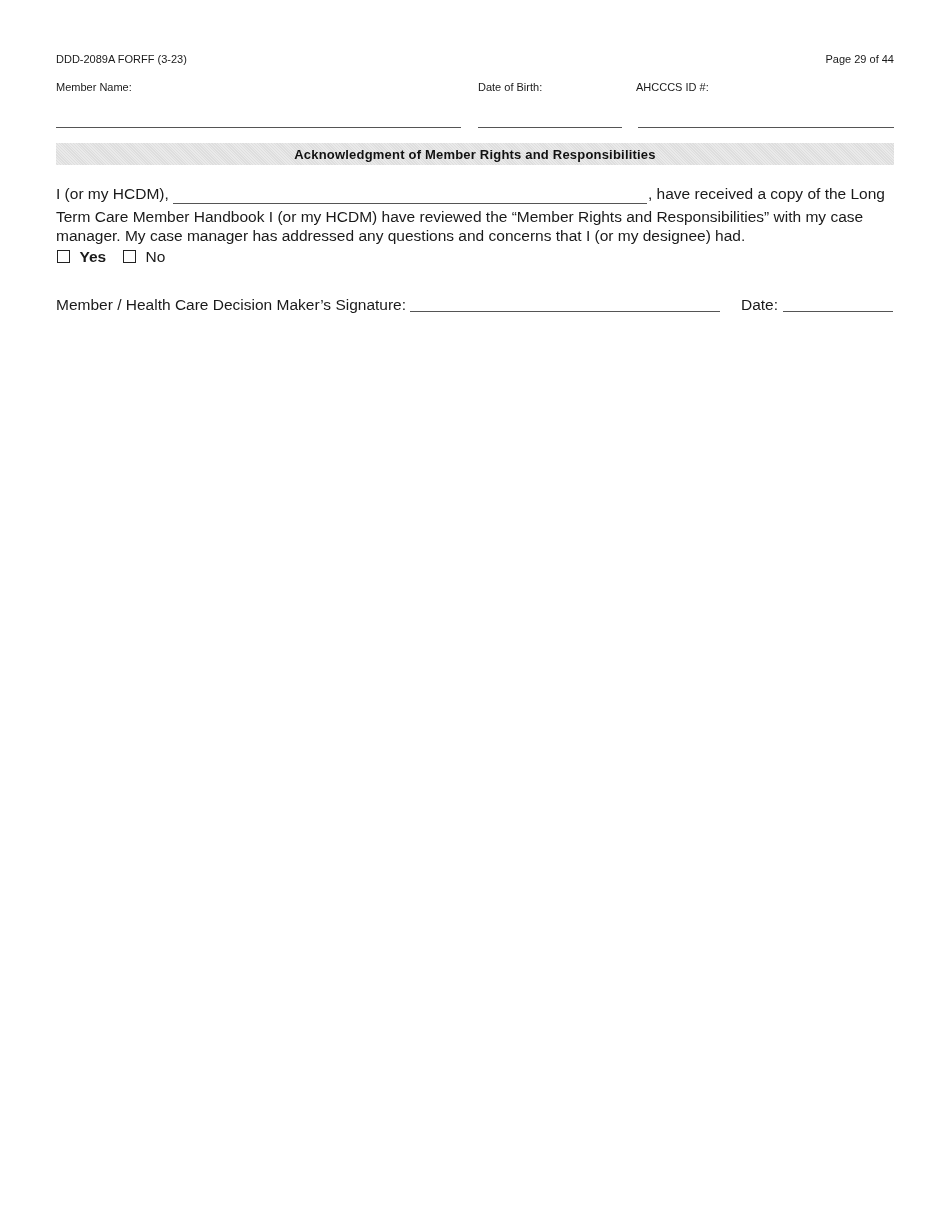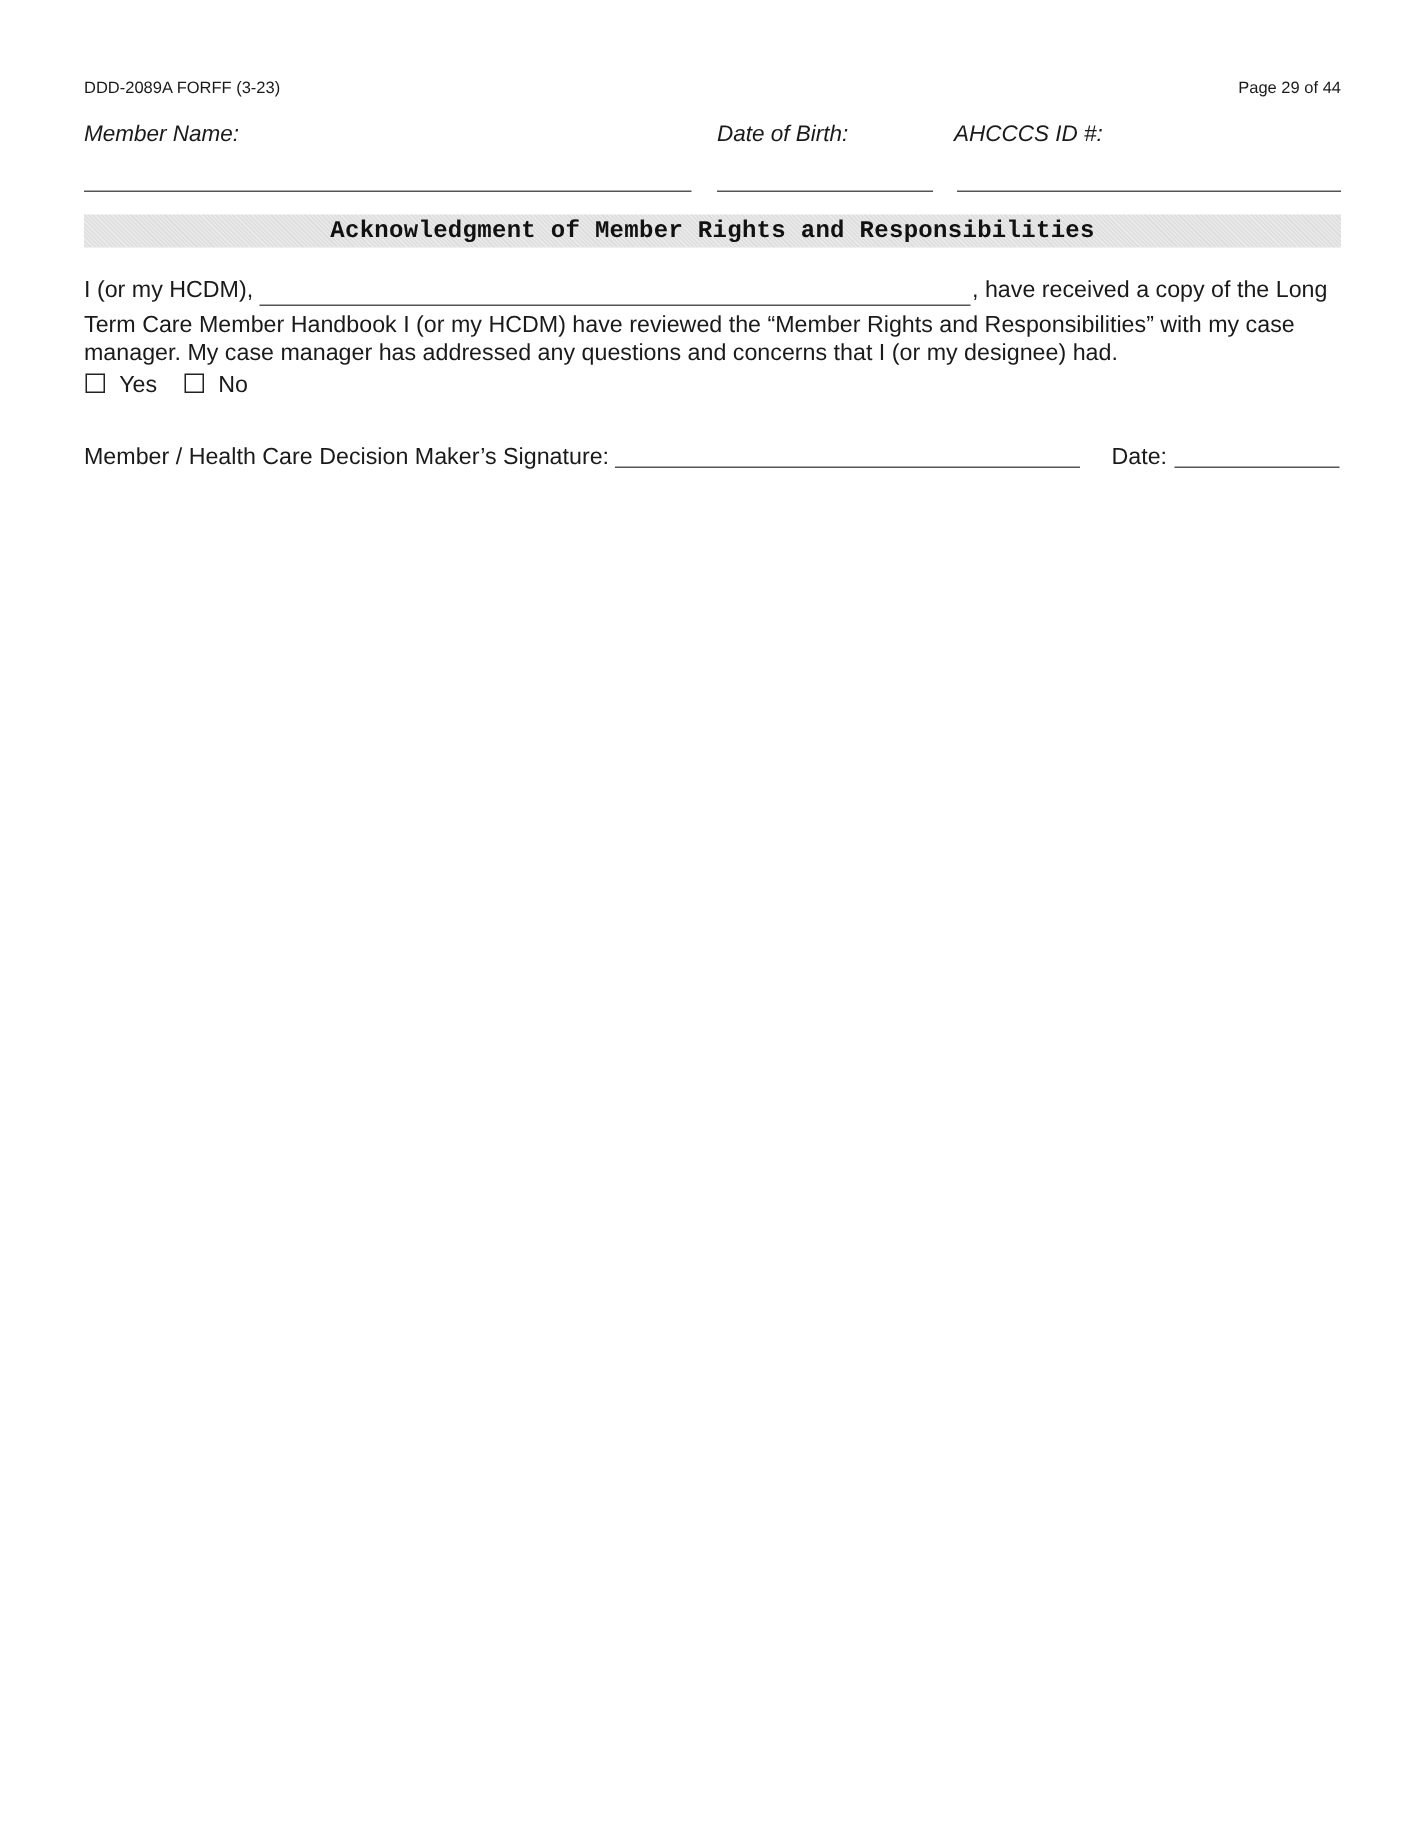--- a/index.html
+++ b/index.html
@@ -2,30 +2,30 @@
 <html><head>
   <meta charset="utf-8">
   <style>
     html, body { margin: 0; padding: 0; background: #ffffff; }
     body {
       width: 950px; height: 1230px; position: relative; overflow: hidden;
       font-family: "Liberation Sans", sans-serif; color: #1a1a1a;
     }
     .abs { position: absolute; }
     .small { font-size: 11px; }
-    .label { font-size: 15px; font-style: italic; }
+    .label { font-size: 11px; }
     .line { position: absolute; height: 0; border-top: 1px solid #555; }
     .banner {
       position: absolute; left: 56px; top: 143px; width: 838px; height: 22px;
       background-color: #dedede;
       background-image: repeating-linear-gradient(45deg, rgba(255,255,255,0.35) 0 1px, transparent 1px 2px);
       display: flex; align-items: center; justify-content: center;
     }
     .banner-text {
-      font-family: Liberation Mono, monospace; font-weight: bold; font-size: 16px;
+      font-family: Liberation Sans, sans-serif; font-weight: bold; font-size: 13px;
       color: #111; letter-spacing: 0.2px;
     }
     .para { font-size: 15.5px; line-height: 19px; }
     .checkbox {
       display: inline-block; width: 13px; height: 13px; border: 1.3px solid #222;
       background: #fff; vertical-align: -1px; box-sizing: border-box;
     }
     .cb-label { font-size: 15.5px; }
   </style>
 </head>
@@ -47,21 +47,21 @@
 </div>
 
 <div class="abs para" style="left:56px; top:184px;">I (or my HCDM),</div>
 <div class="line" style="left:173px; top:203px; width:474px;"></div>
 <div class="abs para" style="left:648px; top:184px;">, have received a copy of the Long</div>
 <div class="abs para" style="left:56px; top:207px;text-align:center;">Term Care Member Handbook I (or my HCDM) have reviewed the “Member Rights and Responsibilities” with my case</div>
 <div class="abs para" style="left:56px; top:226px;text-align:right;">manager. My case manager has addressed any questions and concerns that I (or my designee) had.</div>
 
 <div class="abs" style="left:57px; top:248px;">
   <span class="checkbox"></span>
-  <span class="cb-label" style="margin-left:5px;">Yes</span>
+  <span class="cb-label" style="margin-left:5px;font-weight:bold;">Yes</span>
 </div>
 <div class="abs" style="left:123px; top:248px;">
   <span class="checkbox"></span>
   <span class="cb-label" style="margin-left:5px;">No</span>
 </div>
 
 <div class="abs para" style="left:56px; top:295px;">Member / Health Care Decision Maker’s Signature:</div>
 <div class="line" style="left:410px; top:311px; width:310px;"></div>
 <div class="abs para" style="left:741px; top:295px;">Date:</div>
 <div class="line" style="left:783px; top:311px; width:110px;"></div>

